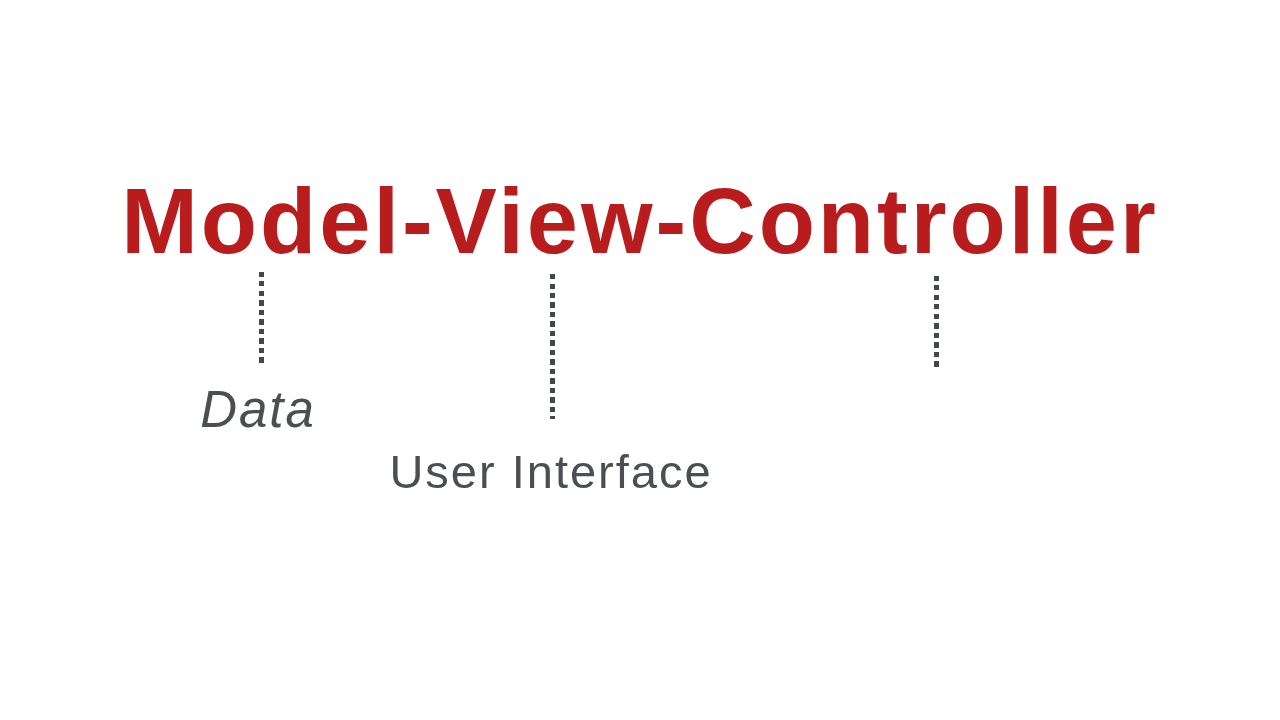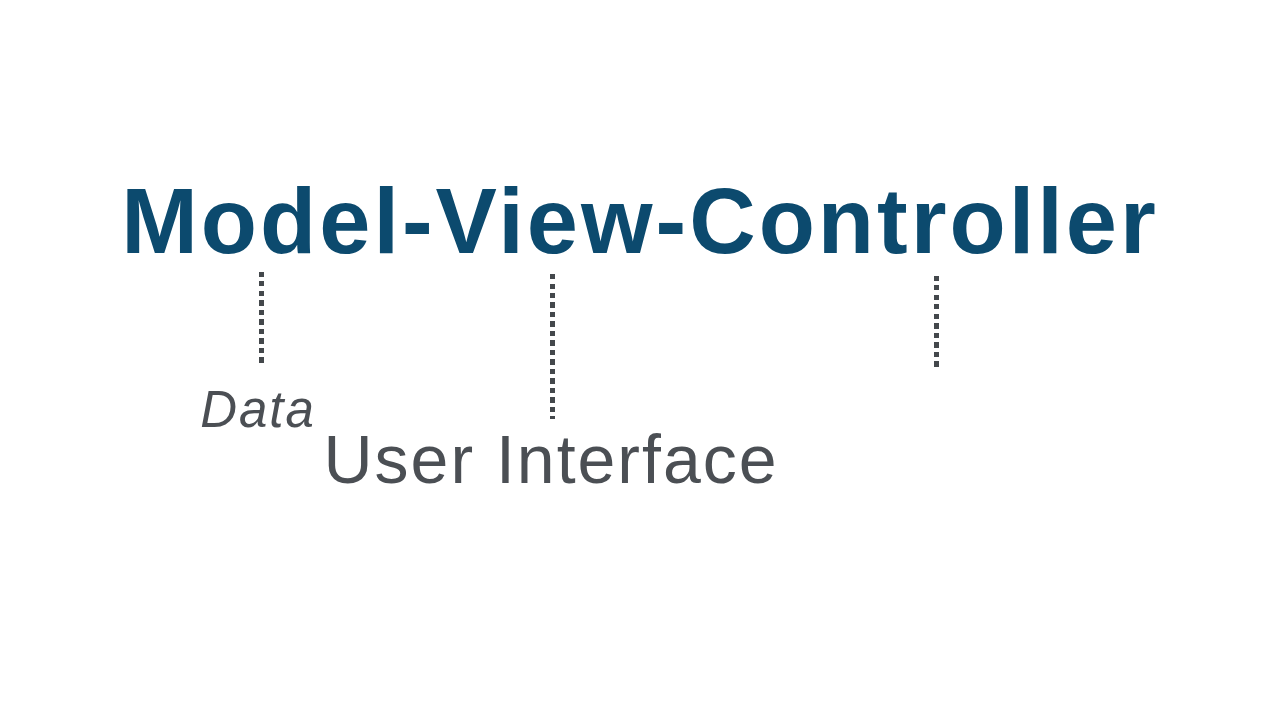--- a/index.html
+++ b/index.html
@@ -19,21 +19,21 @@
   .title {
     position: absolute;
     top: 175px;
     left: 0;
     width: 1280px;
     text-align: center;
     font-size: 92px;
     line-height: 92px;
     font-weight: bold;
     letter-spacing: 3px;
-    color: #0c4a6e;
+    color: #b91c1c;
     white-space: nowrap;
   }
   .connector {
     position: absolute;
     width: 5px;
     background-image: repeating-linear-gradient(
       to bottom,
       #44484c 0px, #44484c 5px,
       transparent 5px, transparent 9.5px
     );
@@ -45,21 +45,21 @@
     position: absolute;
     transform: translateX(-50%);
     font-size: 51px;
     line-height: 51px;
     font-weight: normal;
     letter-spacing: 2px;
     color: #4b4f54;
     white-space: nowrap;
   }
   .meaning-label.l-model      { left: 258px; top: 384px; font-style: italic; }
-  .meaning-label.l-view       { left: 551px; top: 434px; font-size: 68px; }
+  .meaning-label.l-view       { left: 551px; top: 446px; font-size: 47px; }
   .meaning-label.l-controller { left: 926px; top: 384px; }
 </style>
 </head>
 <body>
 
 <div class="canvas">
 
   <div class="title">Model-View-Controller</div>
 
   <div class="connector c-model"></div>

